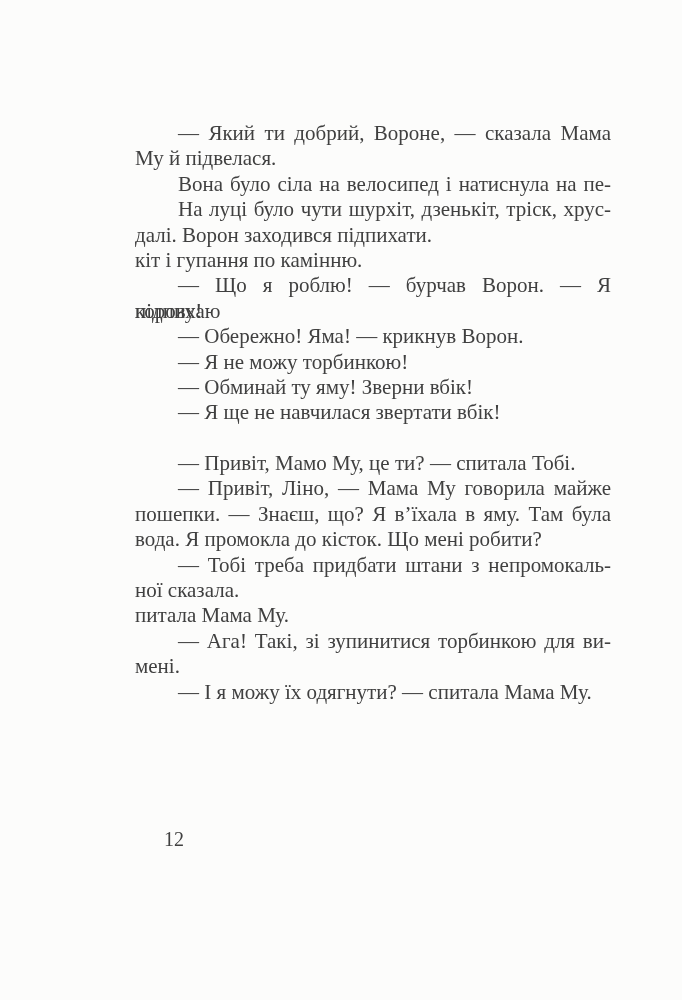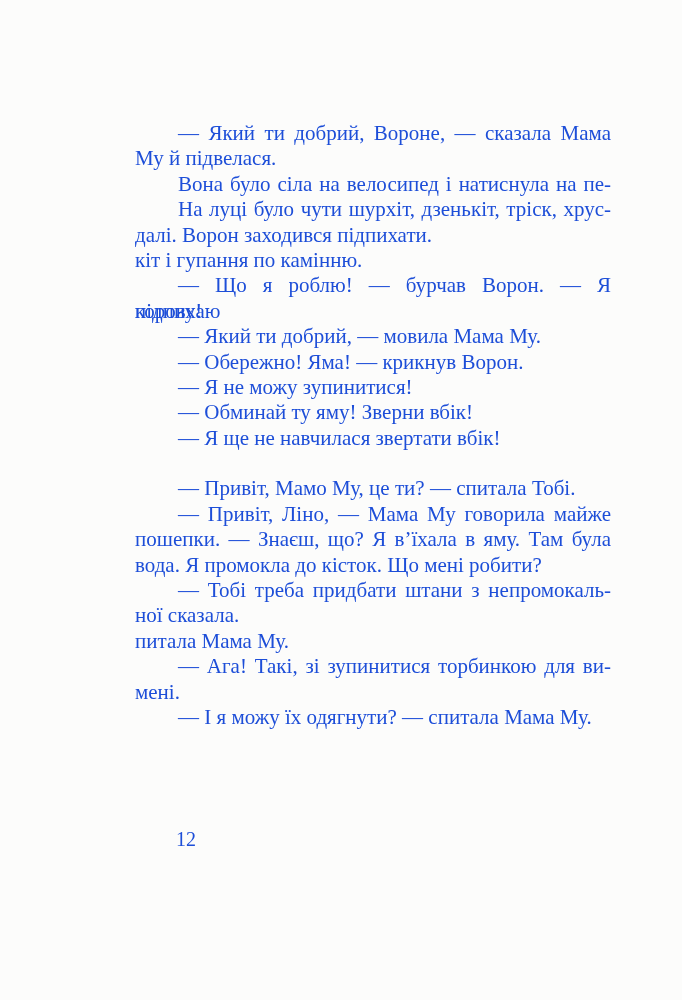--- a/index.html
+++ b/index.html
@@ -37,42 +37,41 @@
     white-space: nowrap;
   }
   .line.indent {
     text-indent: 43px;
   }
   .spacer {
     height: 25.4px;
   }
   .folio {
     position: absolute;
-    left: 176px;
+    left: 164px;
     top: 827px;
     font-size: 20px;
     line-height: 24px;
   }
 </style>
 </head>
 <body>
 
-<div class="page" style="background: rgb(252, 252, 251); color: #1d4ed8;">
+<div class="page" style="background: rgb(252, 252, 251); color: #404040;">
   <div class="text-block">
       <div class="line just indent">— Який ти добрий, Вороне, — сказала Мама</div>
       <div class="line nojust">Му й підвелася.</div>
       <div class="line just indent">Вона було сіла на велосипед і натиснула на пе-</div>
       <div class="line just indent">На луці було чути шурхіт, дзенькіт, тріск, хрус-</div>
       <div class="line nojust">далі. Ворон заходився підпихати.</div>
       <div class="line nojust">кіт і гупання по камінню.</div>
       <div class="line just indent">— Що я роблю! — бурчав Ворон. — Я підпихаю</div>
       <div class="line nojust">корову!</div>
-      <div class="line nojust indent">— Який ти добрий, — мовила Мама Му.</div>
       <div class="line nojust indent">— Обережно! Яма! — крикнув Ворон.</div>
-      <div class="line nojust indent">— Я не можу зупинитися!</div>
+      <div class="line nojust indent">— Я не можу торбинкою!</div>
       <div class="line nojust indent">— Обминай ту яму! Зверни вбік!</div>
       <div class="line nojust indent">— Я ще не навчилася звертати вбік!</div>
       <div class="spacer"></div>
       <div class="line nojust indent">— Привіт, Мамо Му, це ти? — спитала Тобі.</div>
       <div class="line just indent">— Привіт, Ліно, — Мама Му говорила майже</div>
       <div class="line just">пошепки. — Знаєш, що? Я в’їхала в яму. Там була</div>
       <div class="line nojust">вода. Я промокла до кісток. Що мені робити?</div>
       <div class="line just indent">— Тобі треба придбати штани з непромокаль-</div>
       <div class="line nojust">ної сказала.</div>
       <div class="line nojust">питала Мама Му.</div>

